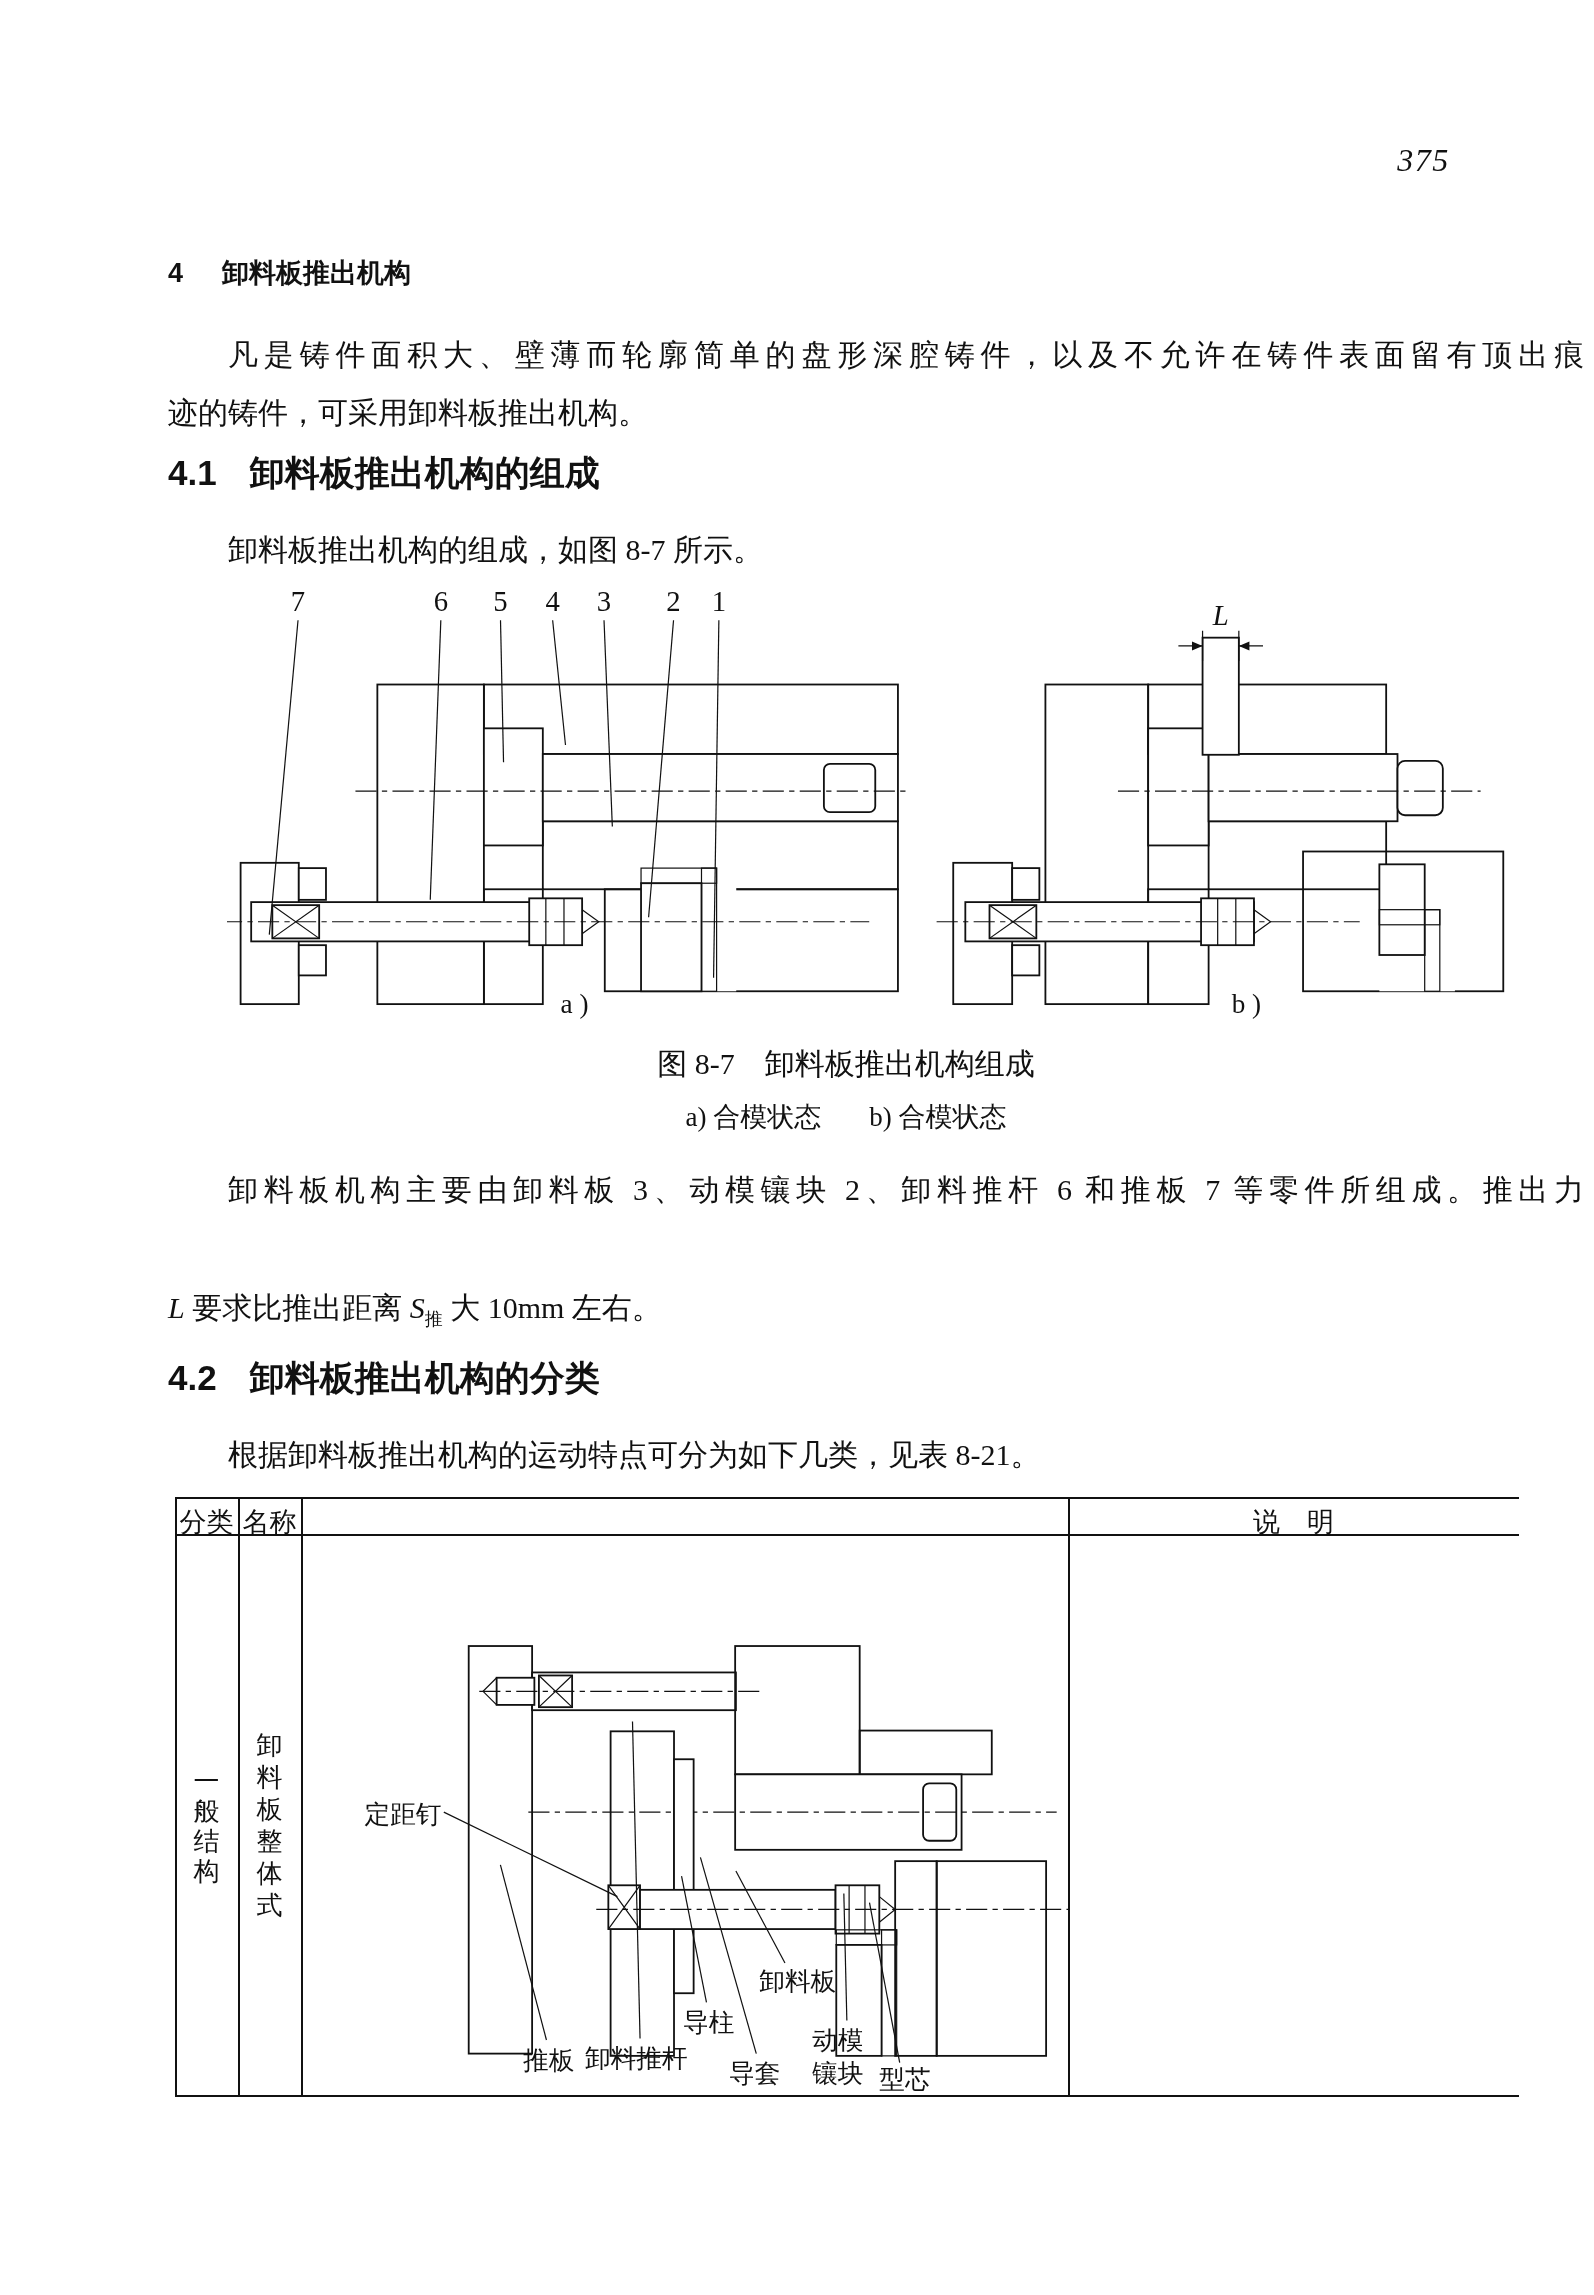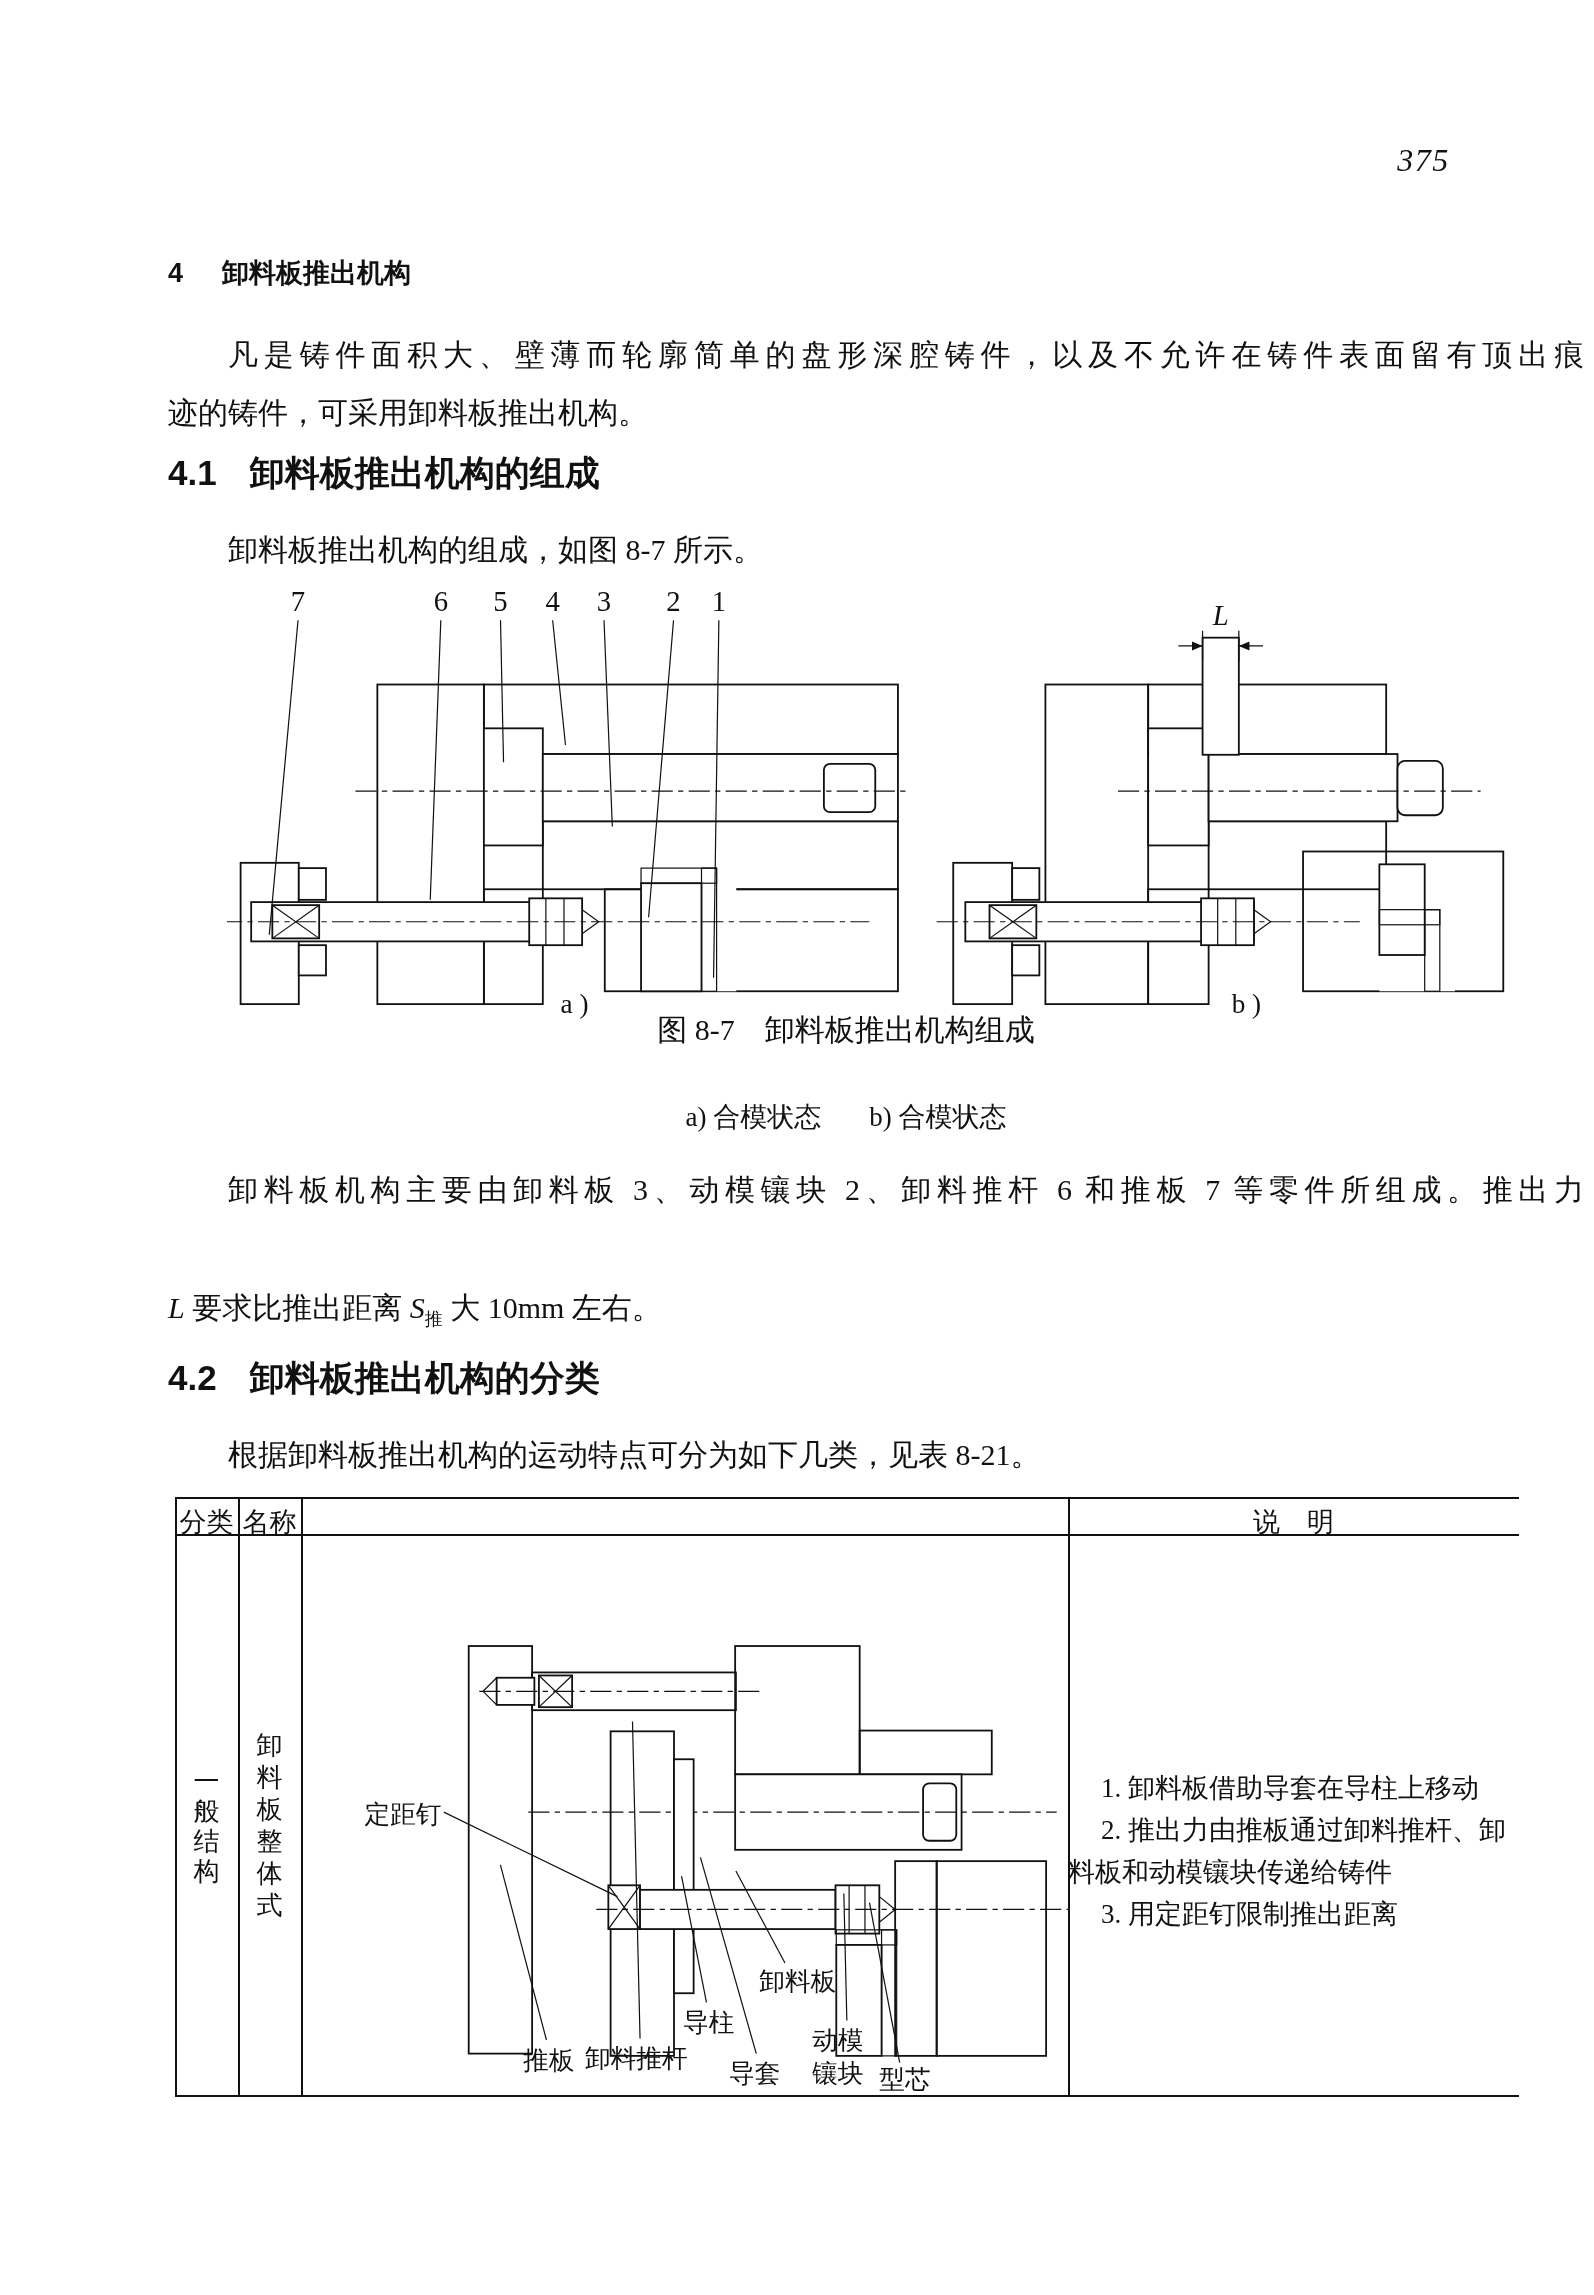--- a/index.html
+++ b/index.html
@@ -162,21 +162,21 @@
     <rect x="1278" y="1195" width="382" height="52" class="wh"></rect>
     <rect x="1310" y="1199" width="62" height="44" class="ol"></rect>
     <path class="thin" d="M1310,1199 L1372,1243 M1310,1243 L1372,1199"></path>
     <rect x="1590" y="1190" width="70" height="62" class="wh"></rect>
     <path class="thin" d="M1612,1190 V1252 M1636,1190 V1252 M1660,1205 L1682,1221 L1660,1237"></path>
     <path class="cl" d="M1240,1221 H1800"></path>
 
     <text class="figlab" x="1650" y="1342">b )</text>
   </svg>
 
-  <div class="abs caption" style="left:168px; top:1010px; width:1356px;">图 8-7　卸料板推出机构组成</div>
+  <div class="abs caption" style="left:168px; top:1044px; width:1356px;">图 8-7　卸料板推出机构组成</div>
   <div class="abs subcaption" style="left:168px; top:1099px; width:1356px;">
     <span>a) 合模状态</span><span style="display:inline-block; width:48px;"></span><span>b) 合模状态</span>
   </div>
 
   <div class="abs body-line jfull indent" style="left:168px; top:1161px; width:1356px;">卸料板机构主要由卸料板 3、动模镶块 2、卸料推杆 6 和推板 7 等零件所组成。推出力</div>
   <div class="abs body-line" style="left:168px; top:1279px;">
     <span class="ivar">L</span><span> 要求比推出距离 </span><span class="ivar">S</span><sub class="sm">推</sub><span> 大 10mm 左右。</span>
   </div>
 
   <div class="abs sans h2" style="left:168px; top:1355px;">
@@ -264,20 +264,15 @@
     <text class="lab" x="727" y="2740">推板</text>
     <text class="lab" x="843" y="2738">卸料推杆</text>
     <text class="lab" x="939" y="2690">导柱</text>
     <text class="lab" x="1000" y="2758">导套</text>
     <text class="lab" x="1057" y="2636">卸料板</text>
     <text class="lab" x="1110" y="2714">动模</text>
     <text class="lab" x="1110" y="2758">镶块</text>
     <text class="lab" x="1199" y="2766">型芯</text>
   </svg>
 
-  <div class="abs notes" style="left:1068px; top:1767px; width:451px;">
-    <div class="note-item">1. 卸料板借助导套在导柱上移动</div>
-    <div class="note-item">2. 推出力由推板通过卸料推杆、卸料板和动模镶块传递给铸件</div>
-    <div class="note-item">3. 用定距钉限制推出距离</div>
-  </div>
 
 </div>
 
 
 </body></html>

